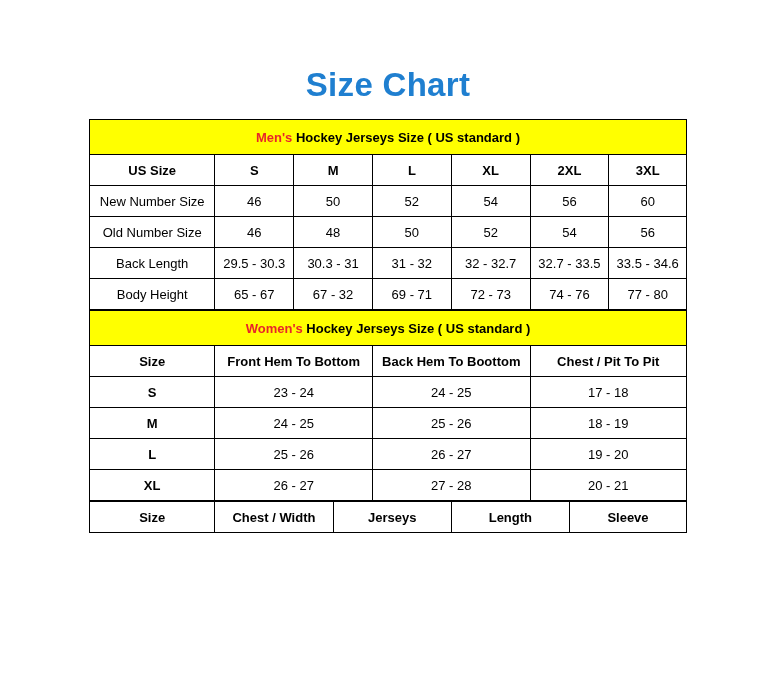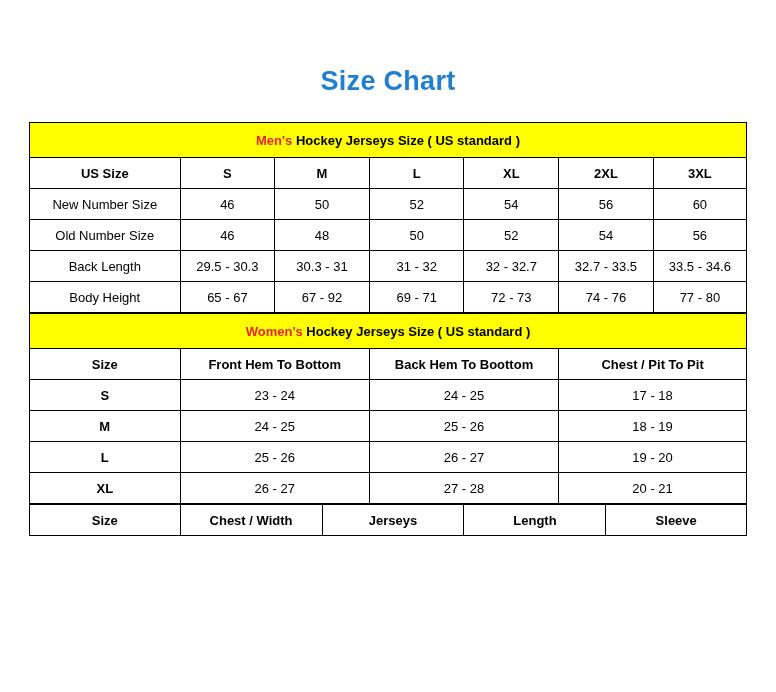--- a/index.html
+++ b/index.html
@@ -16,28 +16,28 @@
   }
   .page {
     position: relative;
     width: 776px;
     height: 692px;
     box-sizing: border-box;
   }
   .title {
     text-align: center;
     color: #1f7fd0;
-    font-size: 27px;
+    font-size: 33px;
     font-weight: bold;
     padding-top: 66px;
     letter-spacing: 0.3px;
   }
   .chart-wrap {
-    margin: 25px auto 0 auto;
-    width: 718px;
+    margin: 15px auto 0 auto;
+    width: 598px;
   }
   table.sizetable {
     width: 100%;
     border-collapse: collapse;
     table-layout: fixed;
   }
   table.sizetable td {
     border: 1px solid #000000;
     text-align: center;
     font-size: 13px;
@@ -124,21 +124,21 @@
           <td>29.5 - 30.3</td>
           <td>30.3 - 31</td>
           <td>31 - 32</td>
           <td>32 - 32.7</td>
           <td>32.7 - 33.5</td>
           <td>33.5 - 34.6</td>
         </tr>
         <tr>
           <td class="rowlabel">Body Height</td>
           <td>65 - 67</td>
-          <td>67 - 92</td>
+          <td>67 - 32</td>
           <td>69 - 71</td>
           <td>72 - 73</td>
           <td>74 - 76</td>
           <td>77 - 80</td>
         </tr>
       </tbody>
     </table>
 
     <table class="sizetable">
       <colgroup>

